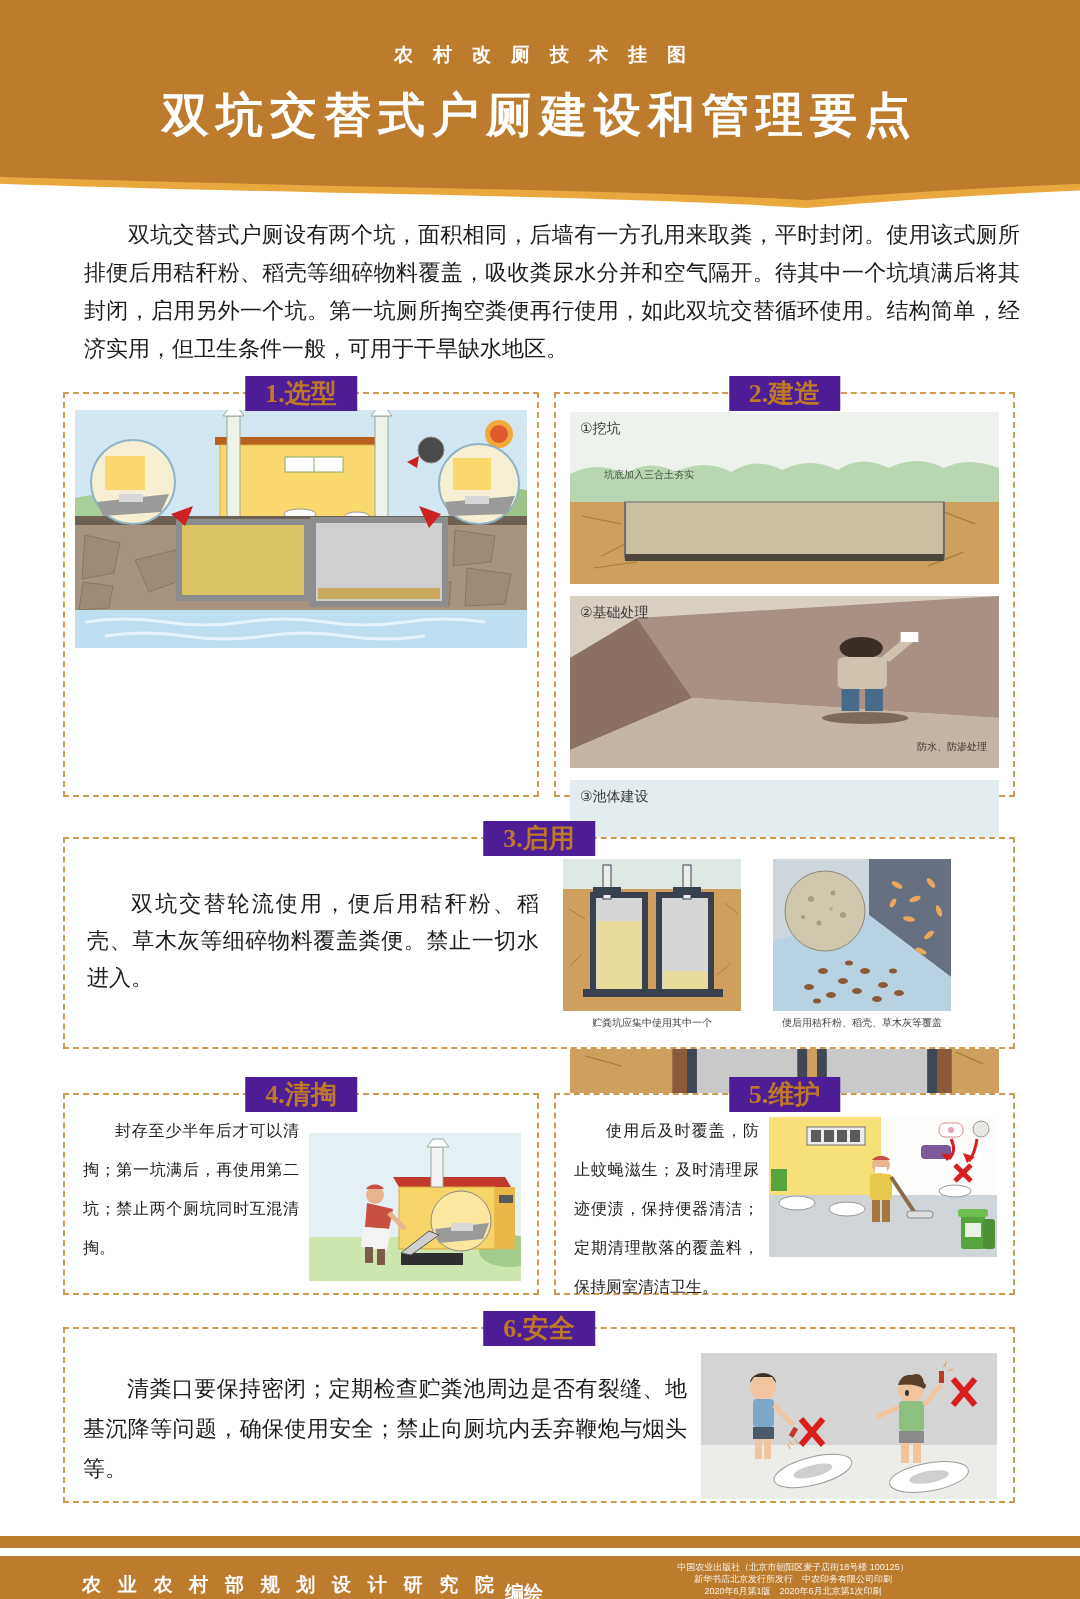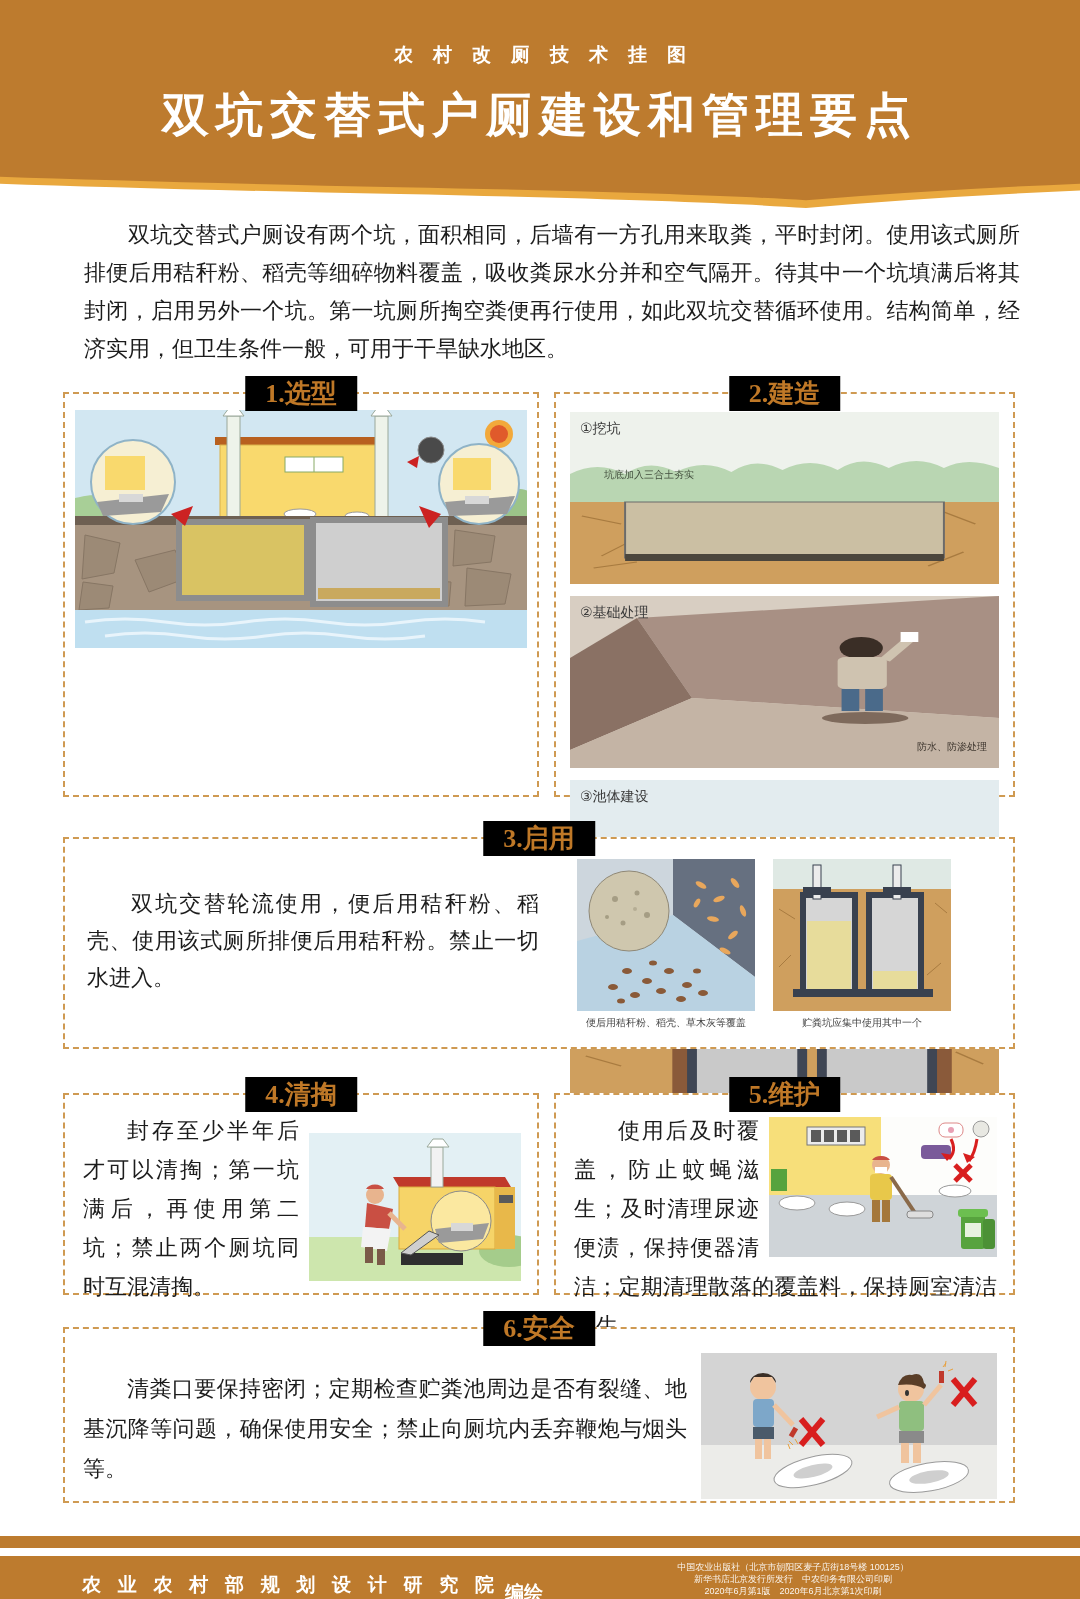--- a/index.html
+++ b/index.html
@@ -16,21 +16,21 @@
             font-size:47px; letter-spacing:7px; }
   .hdr-curve { display:block; width:1080px; height:40px; }
   
   .intro { margin:8px 60px 0 84px; font-size:22px; line-height:38px;
            text-align:justify; text-indent:2em; }
   
   .wrap { padding:0 63px; }
   .row  { display:flex; gap:15px; }
   .sect { position:relative; border:2px dashed #cf9a52; background:#fff; }
   .sect-title { position:absolute; top:-18px; left:50%; transform:translateX(-50%);
-                background:#000000; padding:0 20px; white-space:nowrap;
+                background:#4c1d95; padding:0 20px; white-space:nowrap;
                 color:#bf7827; font-weight:bold; font-size:26px; }
   .s-body { font-size:22px; line-height:37px; text-align:justify; text-indent:2em; }
   .r1 { margin-top:24px; }
   .s1 { width:476px; height:405px; }
   .s2 { width:461px; height:405px; }
   .s1 svg.illu { display:block; margin:16px 10px 0; }
   .s1 .s-body { padding:10px 18px 0 20px; }
   .grid2 { display:grid; grid-template-columns:1fr; gap:12px; padding:18px 14px 0; }
   .panel { position:relative; width:100%; height:172px; overflow:hidden; }
   .panel svg { display:block; width:100%; height:100%; }
@@ -44,21 +44,21 @@
   .s3 .s-body { width:480px; padding:46px 6px 0 22px; }
   .fig { margin-top:20px; text-align:center; }
   .figA { margin-left:32px; } .figB { margin-left:18px; }
   .fig svg { display:block; width:178px; height:152px; }
   .caption { margin-top:5px; font-size:10px; color:#444;
              font-family:"Liberation Sans","DejaVu Sans",sans-serif; }
   .r3 { margin-top:44px; }
   .s4 { width:476px; height:202px; }
   .s5 { width:461px; height:202px; }
   .s4-inner, .s5-inner, .s6-inner { padding:16px 16px 0 18px; overflow:hidden; }
-  .s4 .s-body, .s5 .s-body { font-size:22px; line-height:39px; }
+  .s4 .s-body, .s5 .s-body { font-size:16px; line-height:39px; }
   .float-img { float:right; }
   .r4 { margin-top:32px; }
   .s6 { width:952px; height:176px; }
   .s6 .s-body { font-size:22px; line-height:40px; padding-top:24px; }
   
   .pre-strip { margin-top:33px; height:12px; background:#bd7b2e; }
   .footer { margin-top:8px; height:81px; background:#bd7b2e; position:relative; color:#fff; }
   .orgs { position:absolute; left:82px; top:16px; }
   .org1 { display:inline-block; width:412px; font-weight:bold; font-size:19px;
           text-align:justify; text-align-last:justify; }
@@ -220,81 +220,81 @@
         </div>
 
       </div>
     </div>
   </div>
 
   <div class="row r2">
     <div class="sect s3">
       <div class="sect-title">3.启用</div>
       <div class="s3-flex">
-        <p class="s-body">双坑交替轮流使用，便后用秸秆粉、稻壳、使用该式厕所排便后用秸秆粉。禁止一切水进入。</p>
-        <div class="fig figA">
-          <svg viewBox="0 0 178 152">
-            <rect width="178" height="152" fill="#cdd6dd"></rect>
-            <polygon points="96,0 178,0 178,118 96,56" fill="#667080"></polygon>
-            <polygon points="0,82 96,56 178,118 178,152 0,152" fill="#b9d2e2"></polygon>
-            <g>
-              <circle cx="52" cy="52" r="40" fill="#cfc7ae" stroke="#8f8876"></circle>
-              <circle cx="38" cy="40" r="3" fill="#a59d84"></circle>
-                <circle cx="60" cy="34" r="2.5" fill="#a59d84"></circle>
-              <circle cx="70" cy="56" r="3" fill="#a59d84"></circle>
-                <circle cx="46" cy="64" r="2.5" fill="#a59d84"></circle>
-              <circle cx="30" cy="58" r="2" fill="#a59d84"></circle>
-                <circle cx="58" cy="50" r="2" fill="#b5ad94"></circle>
-            </g>
-            <g fill="#e8a75c">
-              <ellipse cx="124" cy="26" rx="6" ry="2.6" transform="rotate(30 124 26)"></ellipse>
-              <ellipse cx="142" cy="40" rx="6" ry="2.6" transform="rotate(-20 142 40)"></ellipse>
-              <ellipse cx="158" cy="24" rx="6" ry="2.6" transform="rotate(50 158 24)"></ellipse>
-              <ellipse cx="136" cy="60" rx="6" ry="2.6" transform="rotate(10 136 60)"></ellipse>
-              <ellipse cx="156" cy="76" rx="6" ry="2.6" transform="rotate(-40 156 76)"></ellipse>
-              <ellipse cx="166" cy="52" rx="6" ry="2.6" transform="rotate(70 166 52)"></ellipse>
-              <ellipse cx="120" cy="44" rx="5" ry="2.4" transform="rotate(-60 120 44)"></ellipse>
-              <ellipse cx="148" cy="92" rx="6" ry="2.6" transform="rotate(25 148 92)"></ellipse>
-            </g>
-            <g fill="#8a5a38">
-              <ellipse cx="50" cy="112" rx="5" ry="3"></ellipse>
-                <ellipse cx="70" cy="122" rx="5" ry="3"></ellipse>
-              <ellipse cx="92" cy="112" rx="5" ry="3"></ellipse>
-                <ellipse cx="110" cy="126" rx="5" ry="3"></ellipse>
-              <ellipse cx="36" cy="128" rx="5" ry="3"></ellipse>
-                <ellipse cx="58" cy="136" rx="5" ry="3"></ellipse>
-              <ellipse cx="84" cy="132" rx="5" ry="3"></ellipse>
-                <ellipse cx="104" cy="140" rx="5" ry="3"></ellipse>
-              <ellipse cx="126" cy="134" rx="5" ry="3"></ellipse>
-                <ellipse cx="76" cy="104" rx="4" ry="2.5"></ellipse>
-              <ellipse cx="120" cy="112" rx="4" ry="2.5"></ellipse>
-                <ellipse cx="44" cy="142" rx="4" ry="2.5"></ellipse>
-            </g>
-          </svg>
-          <div class="caption">便后用秸秆粉、稻壳、草木灰等覆盖</div>
-        </div>
+        <p class="s-body">双坑交替轮流使用，便后用秸秆粉、稻壳、草木灰等细碎物料覆盖粪便。禁止一切水进入。</p>
         <div class="fig figB">
           <svg viewBox="0 0 178 152">
             <rect width="178" height="152" fill="#dfe9e4"></rect>
             <rect x="0" y="30" width="178" height="122" fill="#cf9f5e"></rect>
             <path d="M6,50 l16,10 M18,96 l-12,12 M162,44 l12,10 M168,104 l-14,12" stroke="#a87b40" fill="none"></path>
             <g>
               <rect x="30" y="36" width="52" height="98" fill="#d6d6d6" stroke="#39414f" stroke-width="6"></rect>
               <rect x="96" y="36" width="52" height="98" fill="#d6d6d6" stroke="#39414f" stroke-width="6"></rect>
               <rect x="20" y="130" width="140" height="8" fill="#39414f"></rect>
               <rect x="34" y="62" width="44" height="68" fill="#e7dc9b"></rect>
               <rect x="100" y="112" width="44" height="18" fill="#e7dc9b"></rect>
               <rect x="40" y="6" width="8" height="34" fill="#ececec" stroke="#39414f"></rect>
               <rect x="120" y="6" width="8" height="34" fill="#ececec" stroke="#39414f"></rect>
               <rect x="30" y="28" width="28" height="8" fill="#39414f"></rect>
               <rect x="110" y="28" width="28" height="8" fill="#39414f"></rect>
             </g>
           </svg>
           <div class="caption">贮粪坑应集中使用其中一个</div>
         </div>
+        <div class="fig figA">
+          <svg viewBox="0 0 178 152">
+            <rect width="178" height="152" fill="#cdd6dd"></rect>
+            <polygon points="96,0 178,0 178,118 96,56" fill="#667080"></polygon>
+            <polygon points="0,82 96,56 178,118 178,152 0,152" fill="#b9d2e2"></polygon>
+            <g>
+              <circle cx="52" cy="52" r="40" fill="#cfc7ae" stroke="#8f8876"></circle>
+              <circle cx="38" cy="40" r="3" fill="#a59d84"></circle>
+                <circle cx="60" cy="34" r="2.5" fill="#a59d84"></circle>
+              <circle cx="70" cy="56" r="3" fill="#a59d84"></circle>
+                <circle cx="46" cy="64" r="2.5" fill="#a59d84"></circle>
+              <circle cx="30" cy="58" r="2" fill="#a59d84"></circle>
+                <circle cx="58" cy="50" r="2" fill="#b5ad94"></circle>
+            </g>
+            <g fill="#e8a75c">
+              <ellipse cx="124" cy="26" rx="6" ry="2.6" transform="rotate(30 124 26)"></ellipse>
+              <ellipse cx="142" cy="40" rx="6" ry="2.6" transform="rotate(-20 142 40)"></ellipse>
+              <ellipse cx="158" cy="24" rx="6" ry="2.6" transform="rotate(50 158 24)"></ellipse>
+              <ellipse cx="136" cy="60" rx="6" ry="2.6" transform="rotate(10 136 60)"></ellipse>
+              <ellipse cx="156" cy="76" rx="6" ry="2.6" transform="rotate(-40 156 76)"></ellipse>
+              <ellipse cx="166" cy="52" rx="6" ry="2.6" transform="rotate(70 166 52)"></ellipse>
+              <ellipse cx="120" cy="44" rx="5" ry="2.4" transform="rotate(-60 120 44)"></ellipse>
+              <ellipse cx="148" cy="92" rx="6" ry="2.6" transform="rotate(25 148 92)"></ellipse>
+            </g>
+            <g fill="#8a5a38">
+              <ellipse cx="50" cy="112" rx="5" ry="3"></ellipse>
+                <ellipse cx="70" cy="122" rx="5" ry="3"></ellipse>
+              <ellipse cx="92" cy="112" rx="5" ry="3"></ellipse>
+                <ellipse cx="110" cy="126" rx="5" ry="3"></ellipse>
+              <ellipse cx="36" cy="128" rx="5" ry="3"></ellipse>
+                <ellipse cx="58" cy="136" rx="5" ry="3"></ellipse>
+              <ellipse cx="84" cy="132" rx="5" ry="3"></ellipse>
+                <ellipse cx="104" cy="140" rx="5" ry="3"></ellipse>
+              <ellipse cx="126" cy="134" rx="5" ry="3"></ellipse>
+                <ellipse cx="76" cy="104" rx="4" ry="2.5"></ellipse>
+              <ellipse cx="120" cy="112" rx="4" ry="2.5"></ellipse>
+                <ellipse cx="44" cy="142" rx="4" ry="2.5"></ellipse>
+            </g>
+          </svg>
+          <div class="caption">便后用秸秆粉、稻壳、草木灰等覆盖</div>
+        </div>
       </div>
     </div>
   </div>
 
   <div class="row r3">
 
     <div class="sect s4">
       <div class="sect-title">4.清掏</div>
       <div class="s4-inner">
         <svg class="float-img" width="212" height="148" viewBox="0 0 212 148" style="margin:22px 0 0 10px;">

